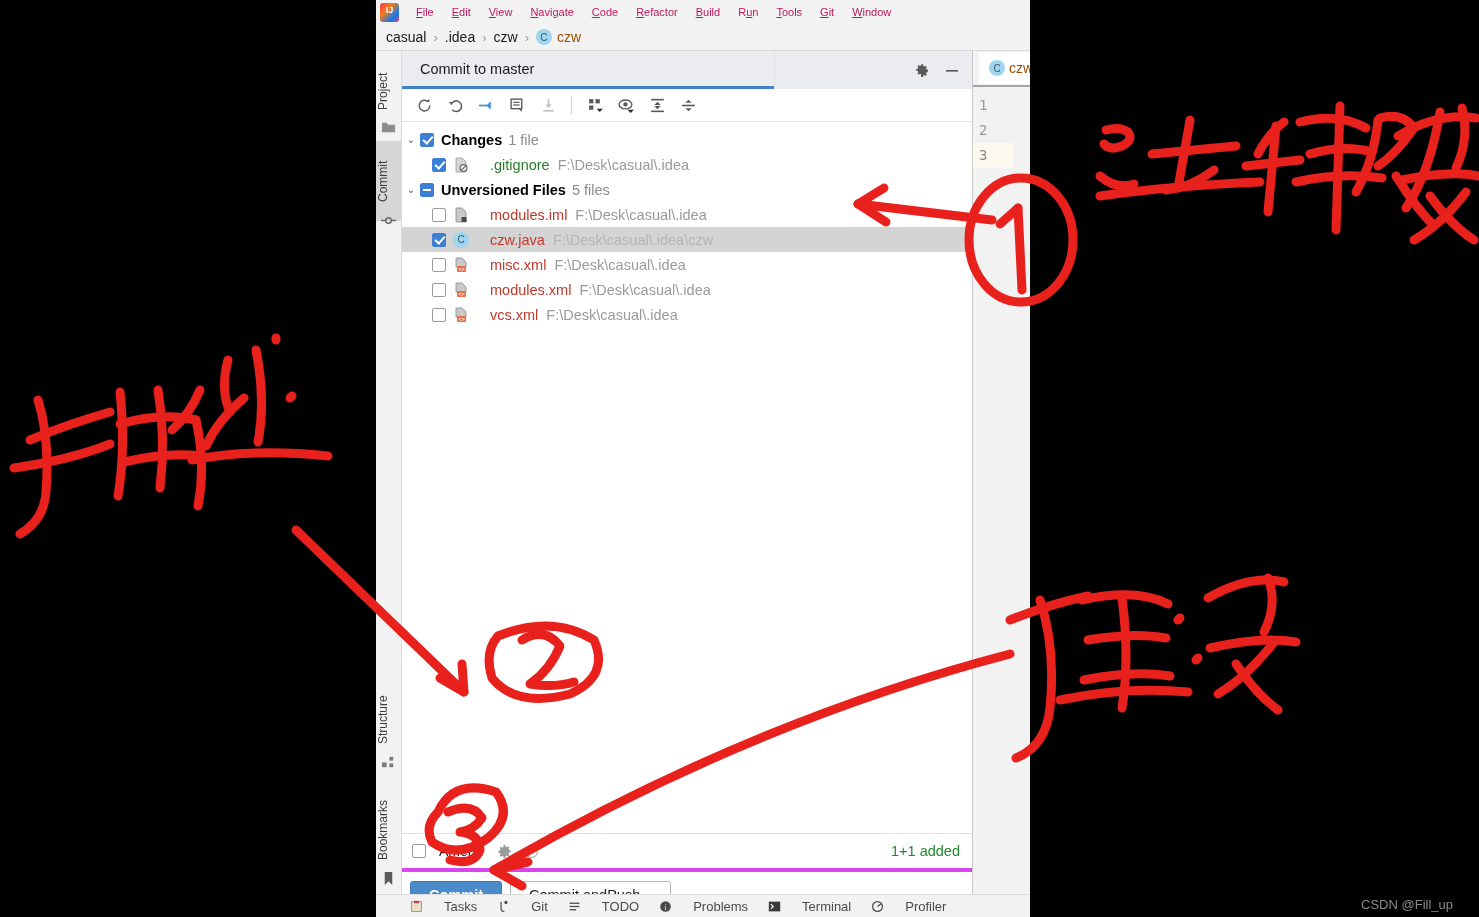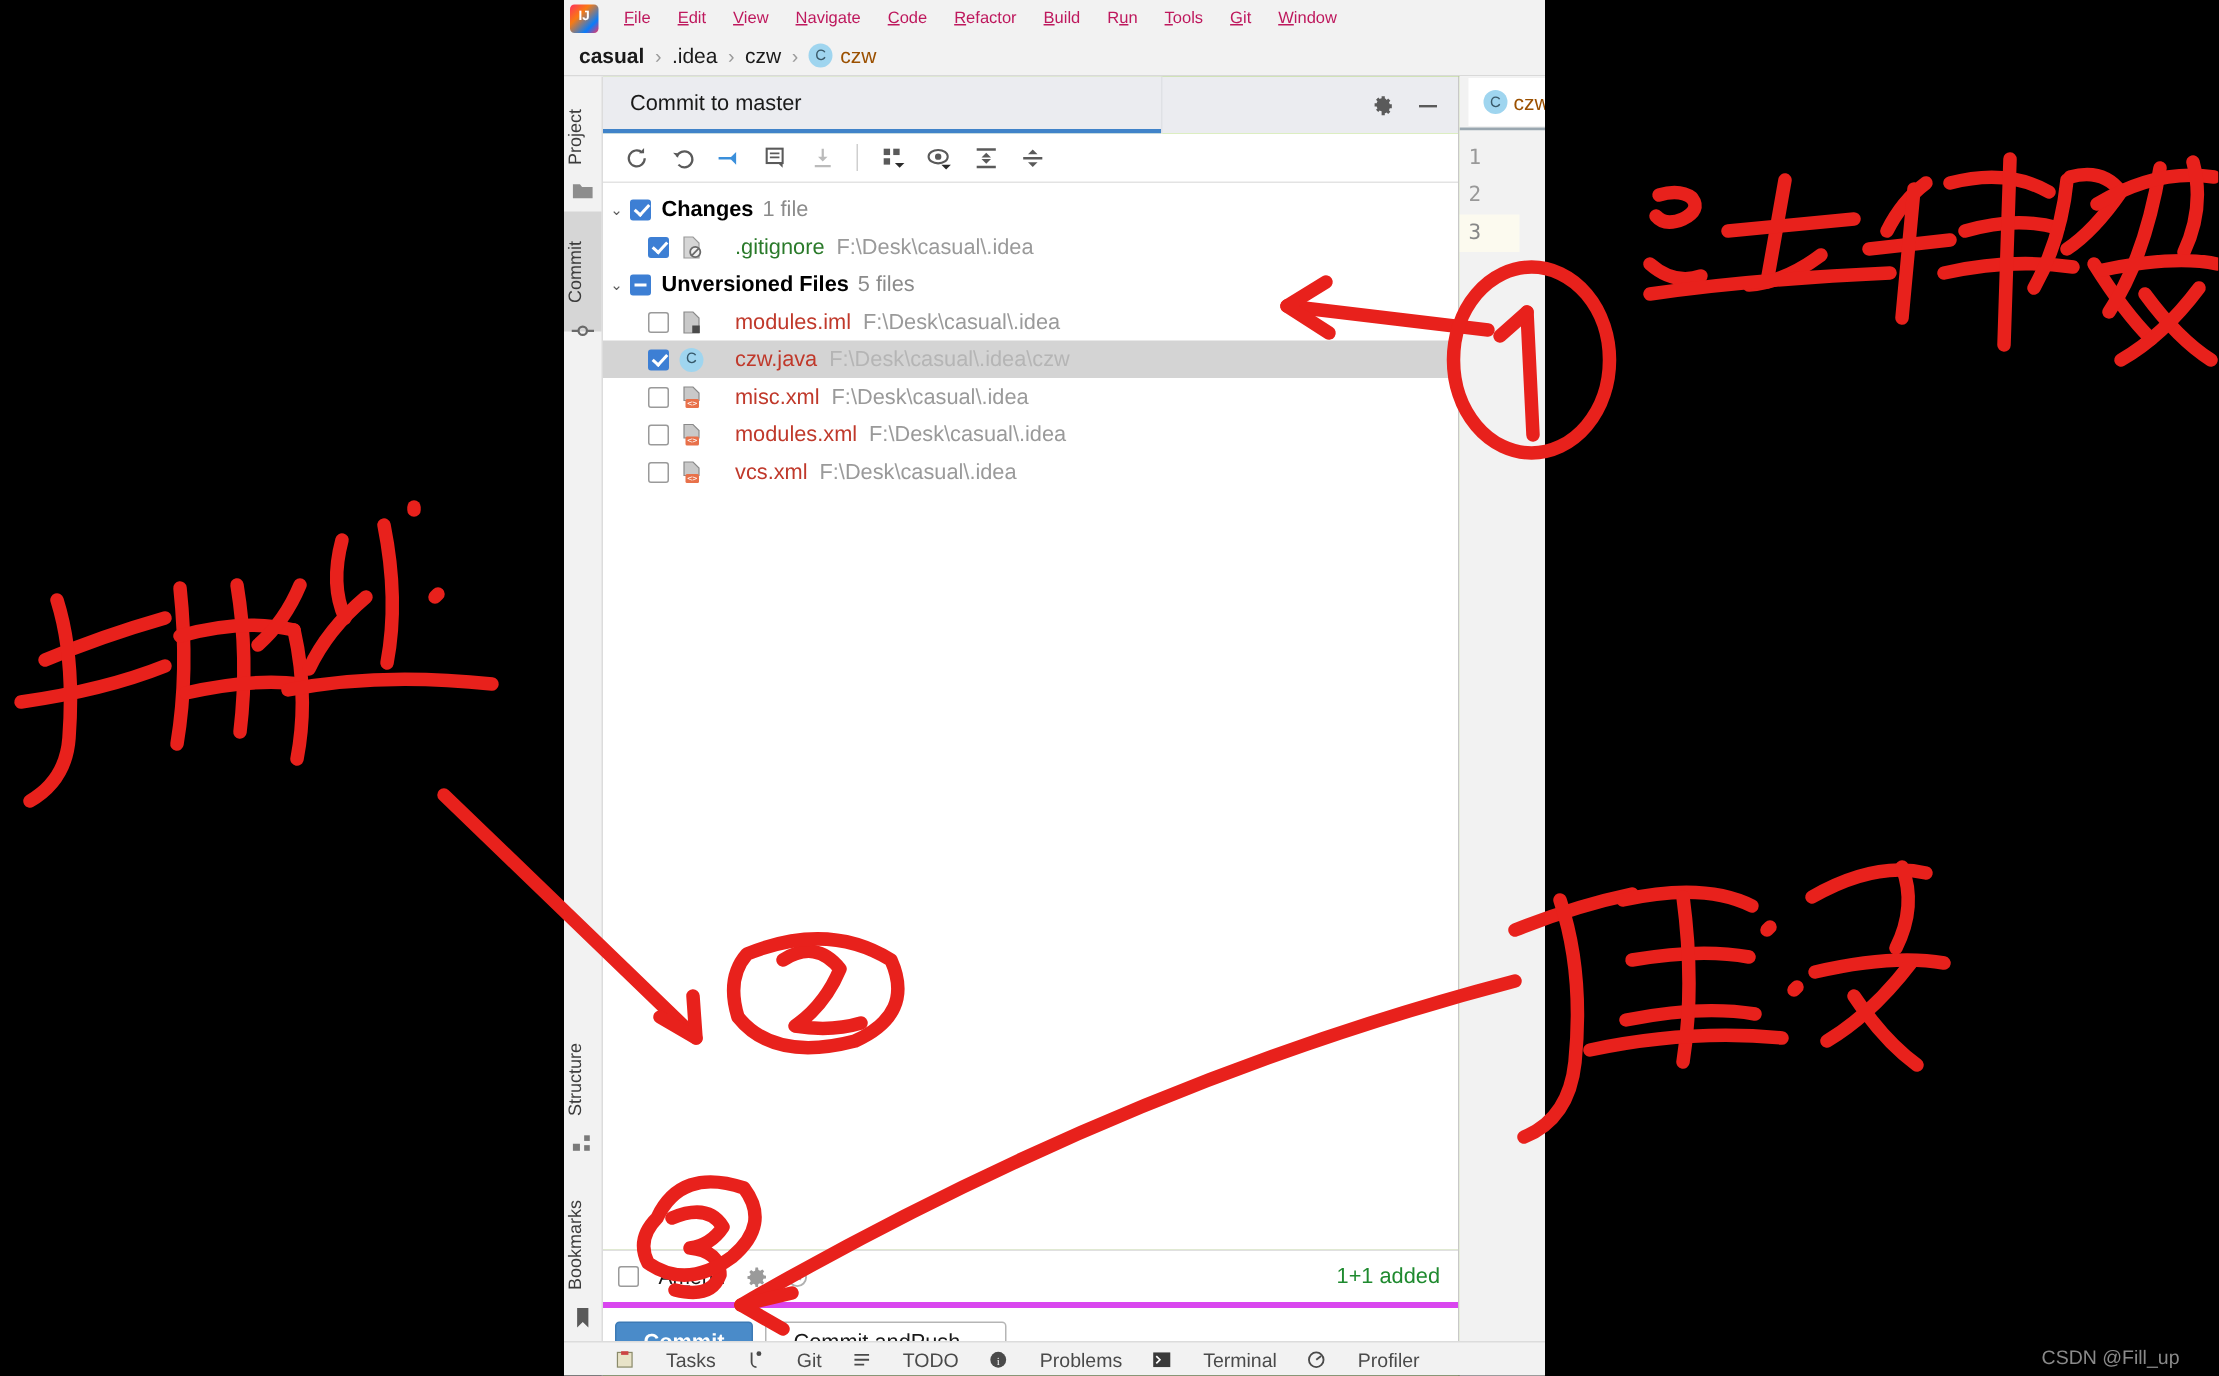--- a/index.html
+++ b/index.html
@@ -17,34 +17,34 @@
   .ij-logo{width:19px;height:19px;margin:0 8px 0 2px;position:relative;border-radius:3px;
     background:linear-gradient(135deg,#fe315d 0%,#f97a12 35%,#087cfa 75%,#fe315d 100%);}
   .ij-logo::after{content:"IJ";position:absolute;left:0;right:0;top:2px;text-align:center;
     font-size:9px;color:#fff;font-weight:bold;font-family:"Liberation Sans",sans-serif;}
   .menu-item{font-size:11px;color:#be185d;padding:1px 9px;cursor:default;white-space:nowrap;}
   .menu-item u{text-decoration:underline;}
   
   .breadcrumb{height:26px;background:#f2f2f2;display:flex;align-items:center;padding-left:10px;
     border-bottom:1px solid #d9d9d9;}
   .crumb{font-size:14px;color:#1a1a1a;}
-  .crumb.bold{font-weight:bold;}
+  .crumb.bold{font-weight:normal;}
   .crumb-sep{font-size:13px;color:#9a9a9a;margin:0 7px;}
   .crumb-icon{width:16px;height:16px;border-radius:50%;background:#9fd5ef;color:#3a5a6a;
     font-size:10px;display:inline-flex;align-items:center;justify-content:center;margin-right:5px;}
   .crumb.orange{color:#9b5000;}
   
   .ide-body{display:flex;height:867px;}
   .toolwin-left{width:25px;background:#f2f2f2;position:relative;border-right:1px solid #dcdcdc;}
   .vtab{position:absolute;left:0;width:25px;writing-mode:vertical-rl;transform:rotate(180deg);
     font-size:12px;color:#3c3c3c;text-align:center;padding:6px 0;cursor:default;}
   .vtab.active{background:#d6d6d6;}
   .vicon{position:absolute;left:5px;width:15px;height:15px;}
   
-  .commitwin{width:570px;background:#84cc16;display:flex;flex-direction:column;
+  .commitwin{width:570px;background:#c2410c;display:flex;flex-direction:column;
     border-right:1px solid #c8c8c8;}
   .cw-header{height:38px;background:#ebecf0;display:flex;align-items:stretch;}
   .cw-tab{width:372px;display:flex;align-items:center;padding-left:18px;background:#ebecf0;
     border-bottom:3px solid #4083c9;box-sizing:border-box;font-size:14.5px;color:#1a1a1a;}
   .cw-head-rest{flex:1;display:flex;align-items:center;justify-content:flex-end;
     padding-right:12px;gap:14px;border-left:1px solid #dfe1e5;}
   .cw-toolbar{height:32px;display:flex;align-items:center;padding-left:8px;gap:3px;
     background:#fff;border-bottom:1px solid #e3e3e3;}
   .tb-btn{width:28px;height:26px;display:flex;align-items:center;justify-content:center;cursor:pointer;}
   .tb-sep{width:1px;height:18px;background:#cfcfcf;margin:0 6px;}

